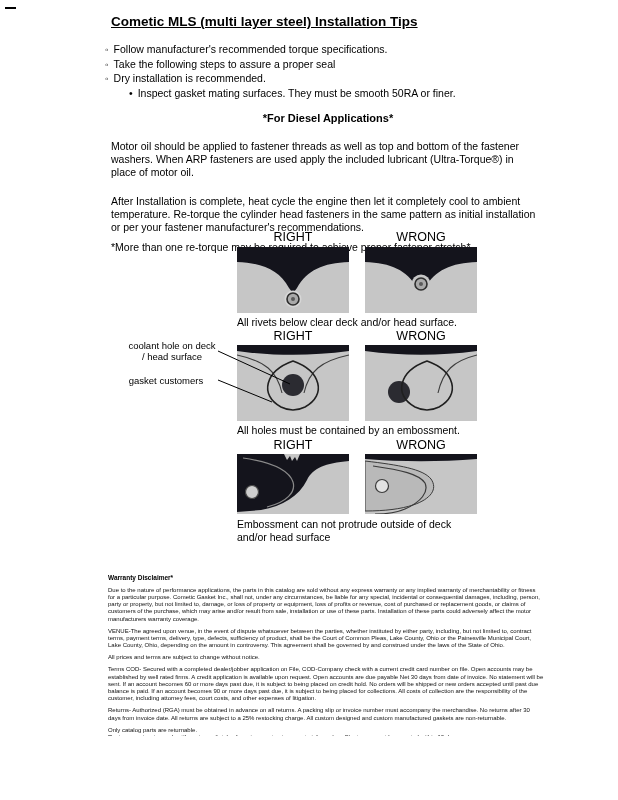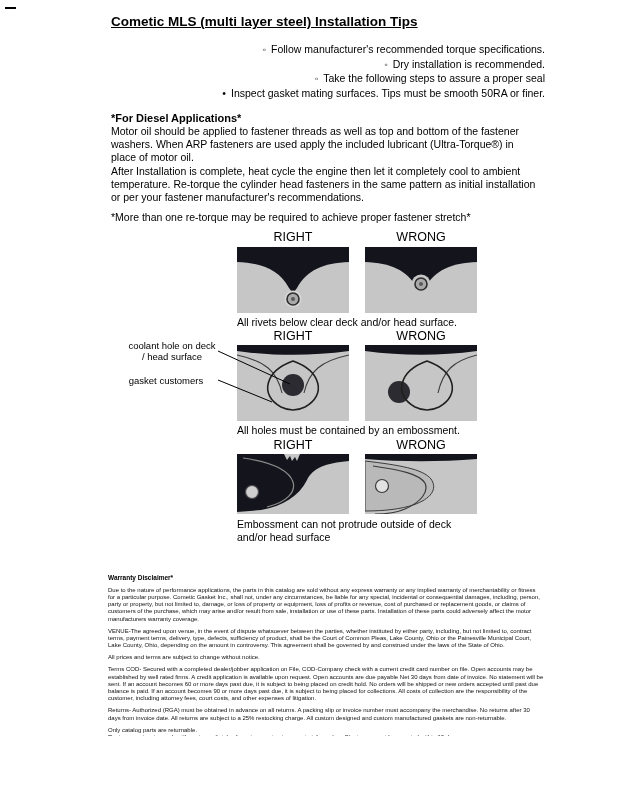--- a/index.html
+++ b/index.html
@@ -12,27 +12,27 @@
     overflow:hidden;
   }
   .crop-mark{position:absolute;left:5px;top:7px;width:11px;height:2px;background:#000;}
 
   .content{position:absolute;left:97px;top:14px;width:448px;}
   .title{
     margin:0 0 14px 14px;
     font-size:13.5px;font-weight:bold;text-decoration:underline;
   }
   ul.tips{list-style:none;margin:0;padding:0 0 0 8px;font-size:10.5px;line-height:1.26;}
-  ul.tips li{margin:0 0 1px 0;text-align:right;}
+  ul.tips li{margin:0 0 1px 0;}
   ul.tips li.main::before{content:"\25E6";margin-right:5px;font-size:10px;}
   ul.tips li.sub{padding-left:24px;}
   ul.tips li.sub::before{content:"\2022";margin-right:5px;}
 
-  .diesel-heading{margin:12px 0 0 14px;font-size:11px;font-weight:bold;}
-  .para{margin:1px 0 0 14px;width:428px;font-size:10.5px;line-height:1.24;}
+  .diesel-heading{margin:12px 0 0 14px;font-size:11px;font-weight:bold;text-align:center;}
+  .para{margin:16px 0 0 14px;width:428px;font-size:10.5px;line-height:1.24;}
   .note{margin:7px 0 0 14px;width:428px;font-size:10.5px;}
 
   .dg-label{position:absolute;width:112px;text-align:center;font-size:12.5px;}
   .dg-img{position:absolute;display:block;}
   .dg-caption{position:absolute;font-size:10.5px;line-height:1.2;}
 
   .callout{position:absolute;font-size:9.5px;line-height:1.18;text-align:center;}
   .leader-lines{position:absolute;left:0;top:0;pointer-events:none;}
 
   .disclaimer{position:absolute;left:108px;top:574px;width:436px;font-size:6px;line-height:1.2;color:#111;}
@@ -47,23 +47,23 @@
 
 <div class="page">
 
   <div class="crop-mark"></div>
 
   <div class="content">
     <h1 class="title">Cometic MLS (multi layer steel) Installation Tips</h1>
 
     <ul class="tips">
       <li class="main">Follow manufacturer's recommended torque specifications.</li>
+      <li class="main">Take the following steps to assure a proper seal</li>
       <li class="main">Dry installation is recommended.</li>
-      <li class="main">Take the following steps to assure a proper seal</li>
-      <li class="sub">Inspect gasket mating surfaces.  Tips must be smooth 50RA or finer.</li>
+      <li class="sub">Inspect gasket mating surfaces.  They must be smooth 50RA or finer.</li>
     </ul>
 
     <div class="diesel-heading">*For Diesel Applications*</div>
     <p class="para">Motor oil should be applied to fastener threads as well as top and bottom of the fastener washers. When ARP fasteners are used apply the included lubricant (Ultra-Torque®) in place of motor oil.</p>
     <p class="para">After Installation is complete, heat cycle the engine then let it completely cool to ambient temperature. Re-torque the cylinder head fasteners in the same pattern as initial installation or per your fastener manufacturer's recommendations.</p>
     <p class="note">*More than one re-torque may be required to achieve proper fastener stretch*</p>
   </div>
 
   <div class="dg-label" style="left:237px;top:230px">RIGHT</div>
   <div class="dg-label" style="left:365px;top:230px">WRONG</div>

